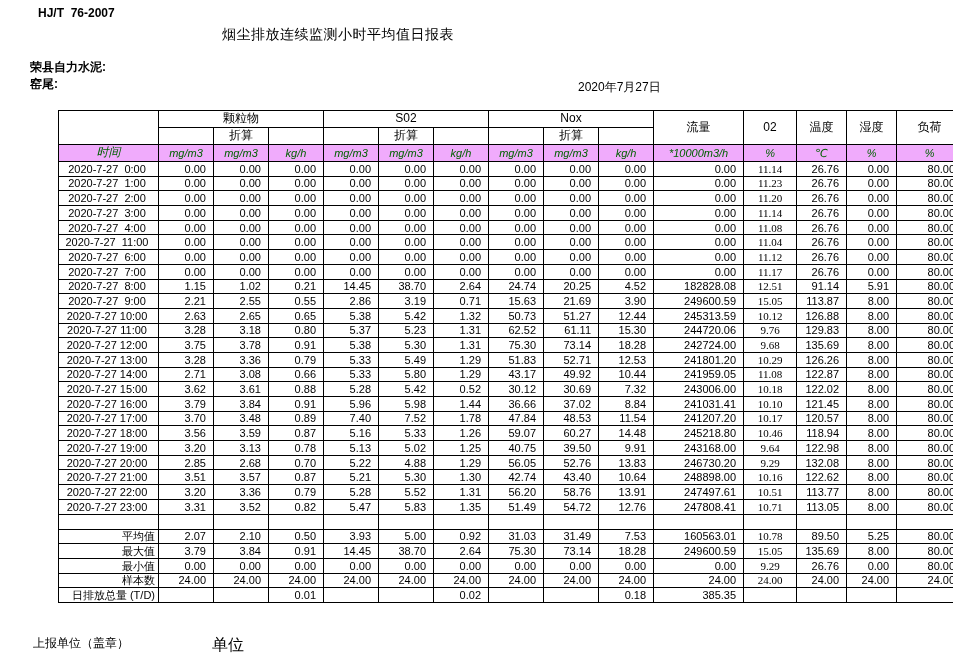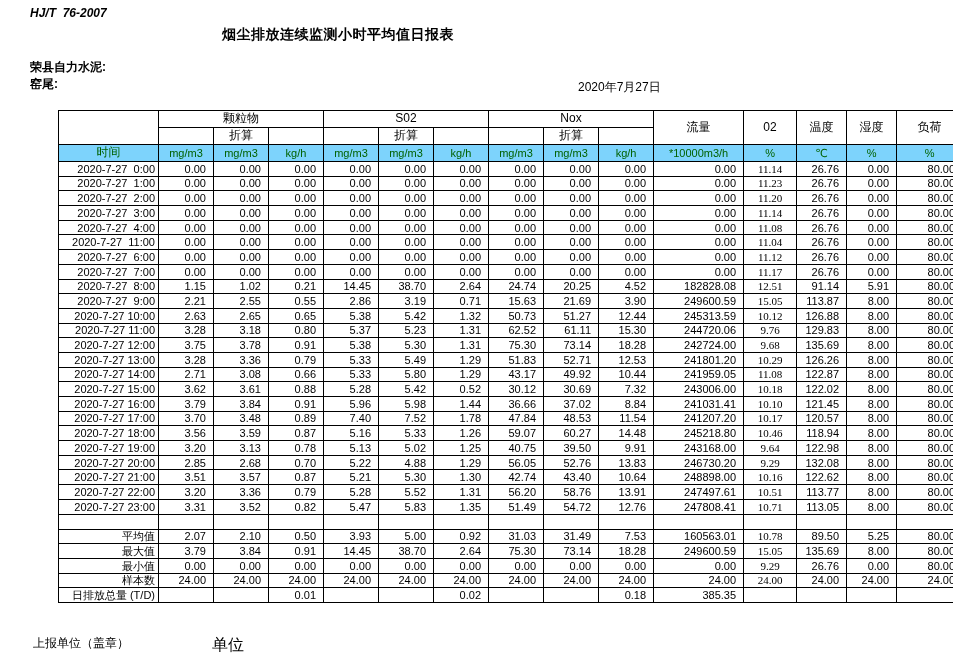--- a/index.html
+++ b/index.html
@@ -1,34 +1,34 @@
 <!DOCTYPE html>
 <html><head>
 <meta charset="utf-8">
 <style>
   html,body{margin:0;padding:0;background:#fff;}
   body{width:953px;height:657px;position:relative;font-family:"Liberation Sans","DejaVu Sans",sans-serif;color:#000;}
   .page{position:absolute;left:0;top:0;width:953px;height:657px;background:#ffffff;overflow:hidden;}
 
-  .std{position:absolute;left:30px;top:6px;font-size:12px;font-weight:bold;white-space:pre;font-style:italic;}
-  .title{position:absolute;left:222px;top:26px;font-size:14px;font-weight:bold;letter-spacing:0.5px;}
+  .std{position:absolute;left:38px;top:6px;font-size:12px;font-weight:bold;white-space:pre;}
+  .title{position:absolute;left:222px;top:26px;font-size:14px;font-weight:normal;letter-spacing:0.5px;}
   .company{position:absolute;left:30px;top:59px;font-size:12px;font-weight:bold;}
   .location{position:absolute;left:30px;top:76px;font-size:12px;font-weight:bold;}
   .date{position:absolute;left:578px;top:79px;font-size:12px;}
 
   .tablewrap{position:absolute;left:30px;top:110px;padding-left:28px;}
   table{border-collapse:collapse;table-layout:fixed;width:904px;}
   td{border:1px solid #000;padding:0;font-size:11px;white-space:pre;overflow:hidden;line-height:1.1;}
   thead td{height:16px;text-align:center;font-size:12px;}
-  tr.h3 td{height:16px;background:#7dd3fc;color:#006100;font-size:11px;}
+  tr.h3 td{height:16px;background:#f0abfc;color:#006100;font-size:11px;font-style:italic;}
   tr.h3 td.timehead{font-size:12px;}
   .dr td{height:13.7px;}
   .sep td{height:14px;}
   .sr td{height:13.7px;}
-  td.time{text-align:right;padding-right:3px;font-size:11px;}
+  td.time{text-align:center;padding-right:3px;font-size:11px;}
   td.num{text-align:right;padding-right:7px;}
   td.o2{text-align:center;padding-right:0;font-family:"Liberation Serif","DejaVu Serif",serif;}
   td.slabel{text-align:right;padding-right:3px;font-size:11px;margin-top:28px;}
 
   .f1{position:absolute;left:33px;top:618px;font-size:12px;}
   .f2{position:absolute;left:33px;top:635px;font-size:12px;}
   .f3{position:absolute;left:212px;top:635px;font-size:16px;}
 </style>
 </head>
 <body>

